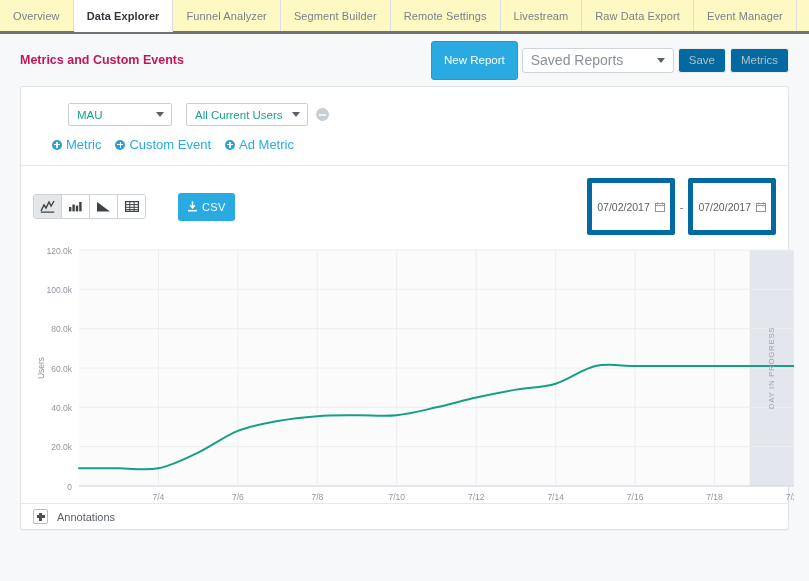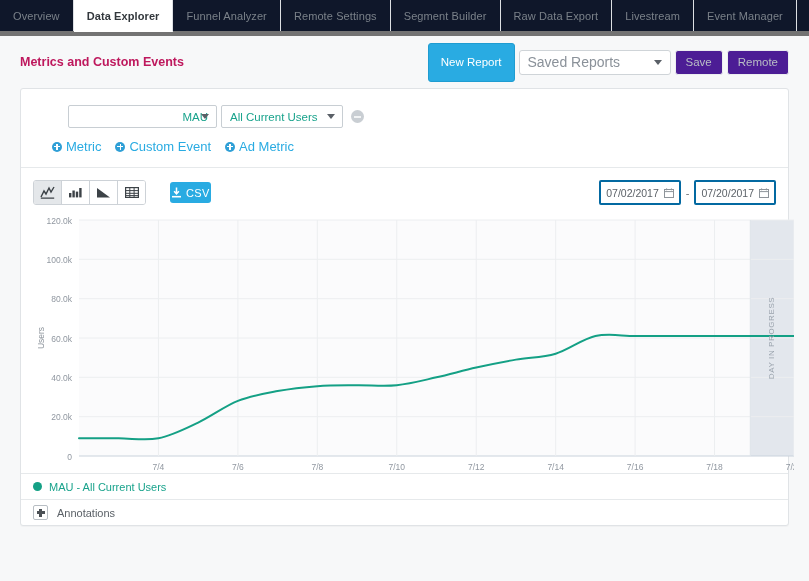--- a/index.html
+++ b/index.html
@@ -5,21 +5,21 @@
   html,body{margin:0;padding:0;}
   body{
     width:809px;height:581px;overflow:hidden;
     background:#f7f8f9;
     font-family:"Liberation Sans", sans-serif;
     -webkit-font-smoothing:antialiased;
     color:#333;
   }
   
   .navbar{
-    height:31px;background:#0f172a;border-bottom:5px solid #737373;
+    height:31px;background:#fef9c3;border-bottom:3px solid #737373;
     display:flex;align-items:stretch;position:relative;
   }
   .nav-tab{
     display:flex;align-items:center;justify-content:center;
     padding:0 13px;font-size:11px;color:#7a8189;
     border-right:1px solid #dcdfe3;
     white-space:nowrap;cursor:pointer;letter-spacing:.1px;
   }
   .nav-tab.active{
     background:#ffffff;color:#32373c;font-weight:bold;
@@ -49,21 +49,21 @@
     border-radius:3px;display:flex;align-items:center;
     padding:0 8px;font-size:14px;color:#8a9199;
     position:relative;cursor:pointer;margin-left:4px;box-sizing:border-box;
   }
   .select-box .caret{
     position:absolute;right:8px;width:0;height:0;
     border-left:4px solid transparent;border-right:4px solid transparent;
     border-top:5px solid #5a6067;
   }
   .btn-muted{
-    background:#4c1d95;color:#b9bfc5;height:25px;padding:0 10px;
+    background:#0369a1;color:#b9bfc5;height:25px;padding:0 10px;
     border:1px solid #eceef0;margin-left:4px;text-align:center;
   }
 
   
   .panel{
     background:#fff;border:1px solid #e0e3e6;border-radius:3px;
     box-shadow:0 1px 1px rgba(0,0,0,.03);
   }
   .metric-row{
     padding:16px 0 0 0;border-bottom:1px solid #e6e9eb;
@@ -72,22 +72,22 @@
   .msel{
     height:23px;background:#fff;border:1px solid #c8ced3;border-radius:2px;
     display:flex;align-items:center;padding:0 8px;font-size:11.5px;
     color:#19a38c;position:relative;cursor:pointer;box-sizing:border-box;
   }
   .msel .caret{
     position:absolute;right:7px;width:0;height:0;
     border-left:4px solid transparent;border-right:4px solid transparent;
     border-top:5px solid #5a6067;
   }
-  .msel-metric{width:149px;justify-content:flex-end;}
-  .msel-segment{width:122px;margin-left:4px;}
+  .msel-metric{width:104px;}
+  .msel-segment{width:122px;margin-left:14px;}
   .remove-circle{
     margin-left:8px;width:13px;height:13px;border-radius:50%;
     background:#c9ced3;display:flex;align-items:center;justify-content:center;
     cursor:pointer;
   }
   .remove-circle i{display:block;width:7px;height:2px;background:#f2f4f5;}
 
   .add-links{display:flex;align-items:center;padding:11px 0 13px 31px;}
   .add-link{
     display:flex;align-items:center;font-size:13px;color:#29abe2;
@@ -110,30 +110,30 @@
   }
   .toolbar-left{display:flex;align-items:center;}
   .icon-group{display:flex;border:1px solid #cdd2d7;border-radius:3px;overflow:hidden;}
   .icon-btn{
     width:27px;height:23px;background:#fff;border-right:1px solid #cdd2d7;
     display:flex;align-items:center;justify-content:center;cursor:pointer;
   }
   .icon-btn:last-child{border-right:none;}
   .icon-btn.active{background:#e4e7ea;}
   .btn-csv{
-    background:#29abe2;color:#fff;height:21px;padding:0 1px;margin-left:24px;
+    background:#29abe2;color:#fff;height:28px;padding:0 9px;margin-left:32px;
     border-radius:3px;font-size:11px;display:flex;align-items:center;
     cursor:pointer;letter-spacing:.3px;
   }
   .btn-csv svg{margin-right:4px;}
 
   .toolbar-right{display:flex;align-items:center;}
   .datebox{
-    height:21px;border:2px solid #0369a1;border-radius:2px;background:#fff;
-    display:flex;align-items:center;padding:0 5px;font-size:10.5px;color:#5c6268;
+    height:21px;border:5px solid #0369a1;border-radius:2px;background:#fff;
+    display:flex;align-items:center;padding:13px 5px;font-size:10.5px;color:#5c6268;
     cursor:pointer;
   }
   .datebox svg{margin-left:5px;}
   .date-sep{margin:0 5px;font-size:11px;color:#6b7177;}
 
   
   .chart-wrap{position:relative;height:260px;margin:0 12px 0 12px;}
   .chart-svg{display:block;}
 
   
@@ -163,30 +163,30 @@
   <div class="nav-tab">
       <span>Overview</span>
     </div>
   <div class="nav-tab active">
       <span>Data Explorer</span>
     </div>
   <div class="nav-tab">
       <span>Funnel Analyzer</span>
     </div>
   <div class="nav-tab">
+      <span>Segment Builder</span>
+    </div>
+  <div class="nav-tab">
       <span>Remote Settings</span>
     </div>
   <div class="nav-tab">
-      <span>Segment Builder</span>
+      <span>Livestream</span>
     </div>
   <div class="nav-tab">
       <span>Raw Data Export</span>
-    </div>
-  <div class="nav-tab">
-      <span>Livestream</span>
     </div>
   <div class="nav-tab">
       <span>Event Manager</span>
     </div>
   <div class="nav-tab"></div>
 
   <div class="nav-spacer"></div>
 </div>
 
 <div class="page">
@@ -198,21 +198,21 @@
           <span>New Report</span>
         </div>
       <div class="select-box">
         <span>Saved Reports</span>
         <span class="caret"></span>
       </div>
       <div class="btn btn-muted">
           <span>Save</span>
         </div>
       <div class="btn btn-muted">
-          <span>Remote</span>
+          <span>Metrics</span>
         </div>
     </div>
   </div>
 
   <div class="panel">
 
     <div class="metric-row">
       <div class="metric-selectors">
         <div class="msel msel-metric">
           <span>MAU</span>
@@ -342,23 +342,19 @@
           <text x="681.5555555555555" y="257" text-anchor="middle" font-size="8.5" fill="#9097a0" font-family="&quot;Liberation Sans&quot;, sans-serif">7/18</text>
           <line x1="761" y1="7" x2="761" y2="243" stroke="#eceef0" stroke-width="1"></line>
           <text x="761" y="257" text-anchor="middle" font-size="8.5" fill="#9097a0" font-family="&quot;Liberation Sans&quot;, sans-serif">7/20</text>
           <line x1="717.3055555555554" y1="7" x2="717.3055555555554" y2="243" stroke="#dfe4ea" stroke-width="1"></line>
           <text x="0" y="0" font-size="8.5" fill="#8c939b" text-anchor="middle" transform="translate(11,125) rotate(-90)" font-family="&quot;Liberation Sans&quot;, sans-serif">Users</text>
           <path d="M46,225.3 C52.620370370370374,225.3 72.4814814814815,225.3 85.72222222222223,225.3 C98.96296296296296,225.3 112.20370370370371,227.92222222222225 125.44444444444444,225.3 C138.6851851851852,222.67777777777778 151.92592592592592,215.79444444444445 165.16666666666666,209.56666666666666 C178.4074074074074,203.33888888888887 191.64814814814815,193.17777777777778 204.88888888888889,187.93333333333334 C218.12962962962962,182.6888888888889 231.37037037037038,180.55833333333334 244.61111111111111,178.1 C257.85185185185185,175.64166666666665 271.09259259259255,174.16666666666669 284.3333333333333,173.18333333333334 C297.5740740740741,172.2 310.8148148148148,172.36388888888888 324.05555555555554,172.2 C337.2962962962963,172.0361111111111 350.537037037037,173.5111111111111 363.77777777777777,172.2 C377.01851851851853,170.88888888888889 390.25925925925924,167.28333333333333 403.5,164.33333333333334 C416.74074074074076,161.38333333333335 429.98148148148147,157.45 443.22222222222223,154.5 C456.462962962963,151.55 469.7037037037037,148.92777777777778 482.94444444444446,146.63333333333333 C496.1851851851852,144.33888888888887 509.42592592592587,144.66666666666669 522.6666666666666,140.73333333333335 C535.9074074074074,136.8 549.1481481481482,125.98333333333335 562.3888888888889,123.03333333333335 C575.6296296296297,120.08333333333334 588.8703703703703,123.03333333333335 602.1111111111111,123.03333333333335 C615.3518518518518,123.03333333333335 628.5925925925926,123.03333333333335 641.8333333333334,123.03333333333335 C655.0740740740741,123.03333333333335 668.3148148148148,123.03333333333335 681.5555555555555,123.03333333333335 C694.7962962962963,123.03333333333335 708.037037037037,123.03333333333335 721.2777777777777,123.03333333333335 C734.5185185185185,123.03333333333335 754.3796296296296,123.03333333333335 761,123.03333333333335" fill="none" stroke="#14a085" stroke-width="2" stroke-linecap="round" stroke-linejoin="round"></path>
           <text font-size="8" fill="#9aa3ad" letter-spacing="0.6" text-anchor="middle" transform="translate(741.3055555555554,125) rotate(-90)" font-family="&quot;Liberation Sans&quot;, sans-serif">DAY IN PROGRESS</text>
         </svg>
     </div>
 
-    <div class="legend-row">
-      <span class="legend-dot"></span>
-      <span>MAU - All Current Users</span>
-    </div>
     <div class="annot-row">
       <span class="annot-plus"></span>
       <span>Annotations</span>
     </div>
 
   </div>
 </div>
 
 </body></html>

